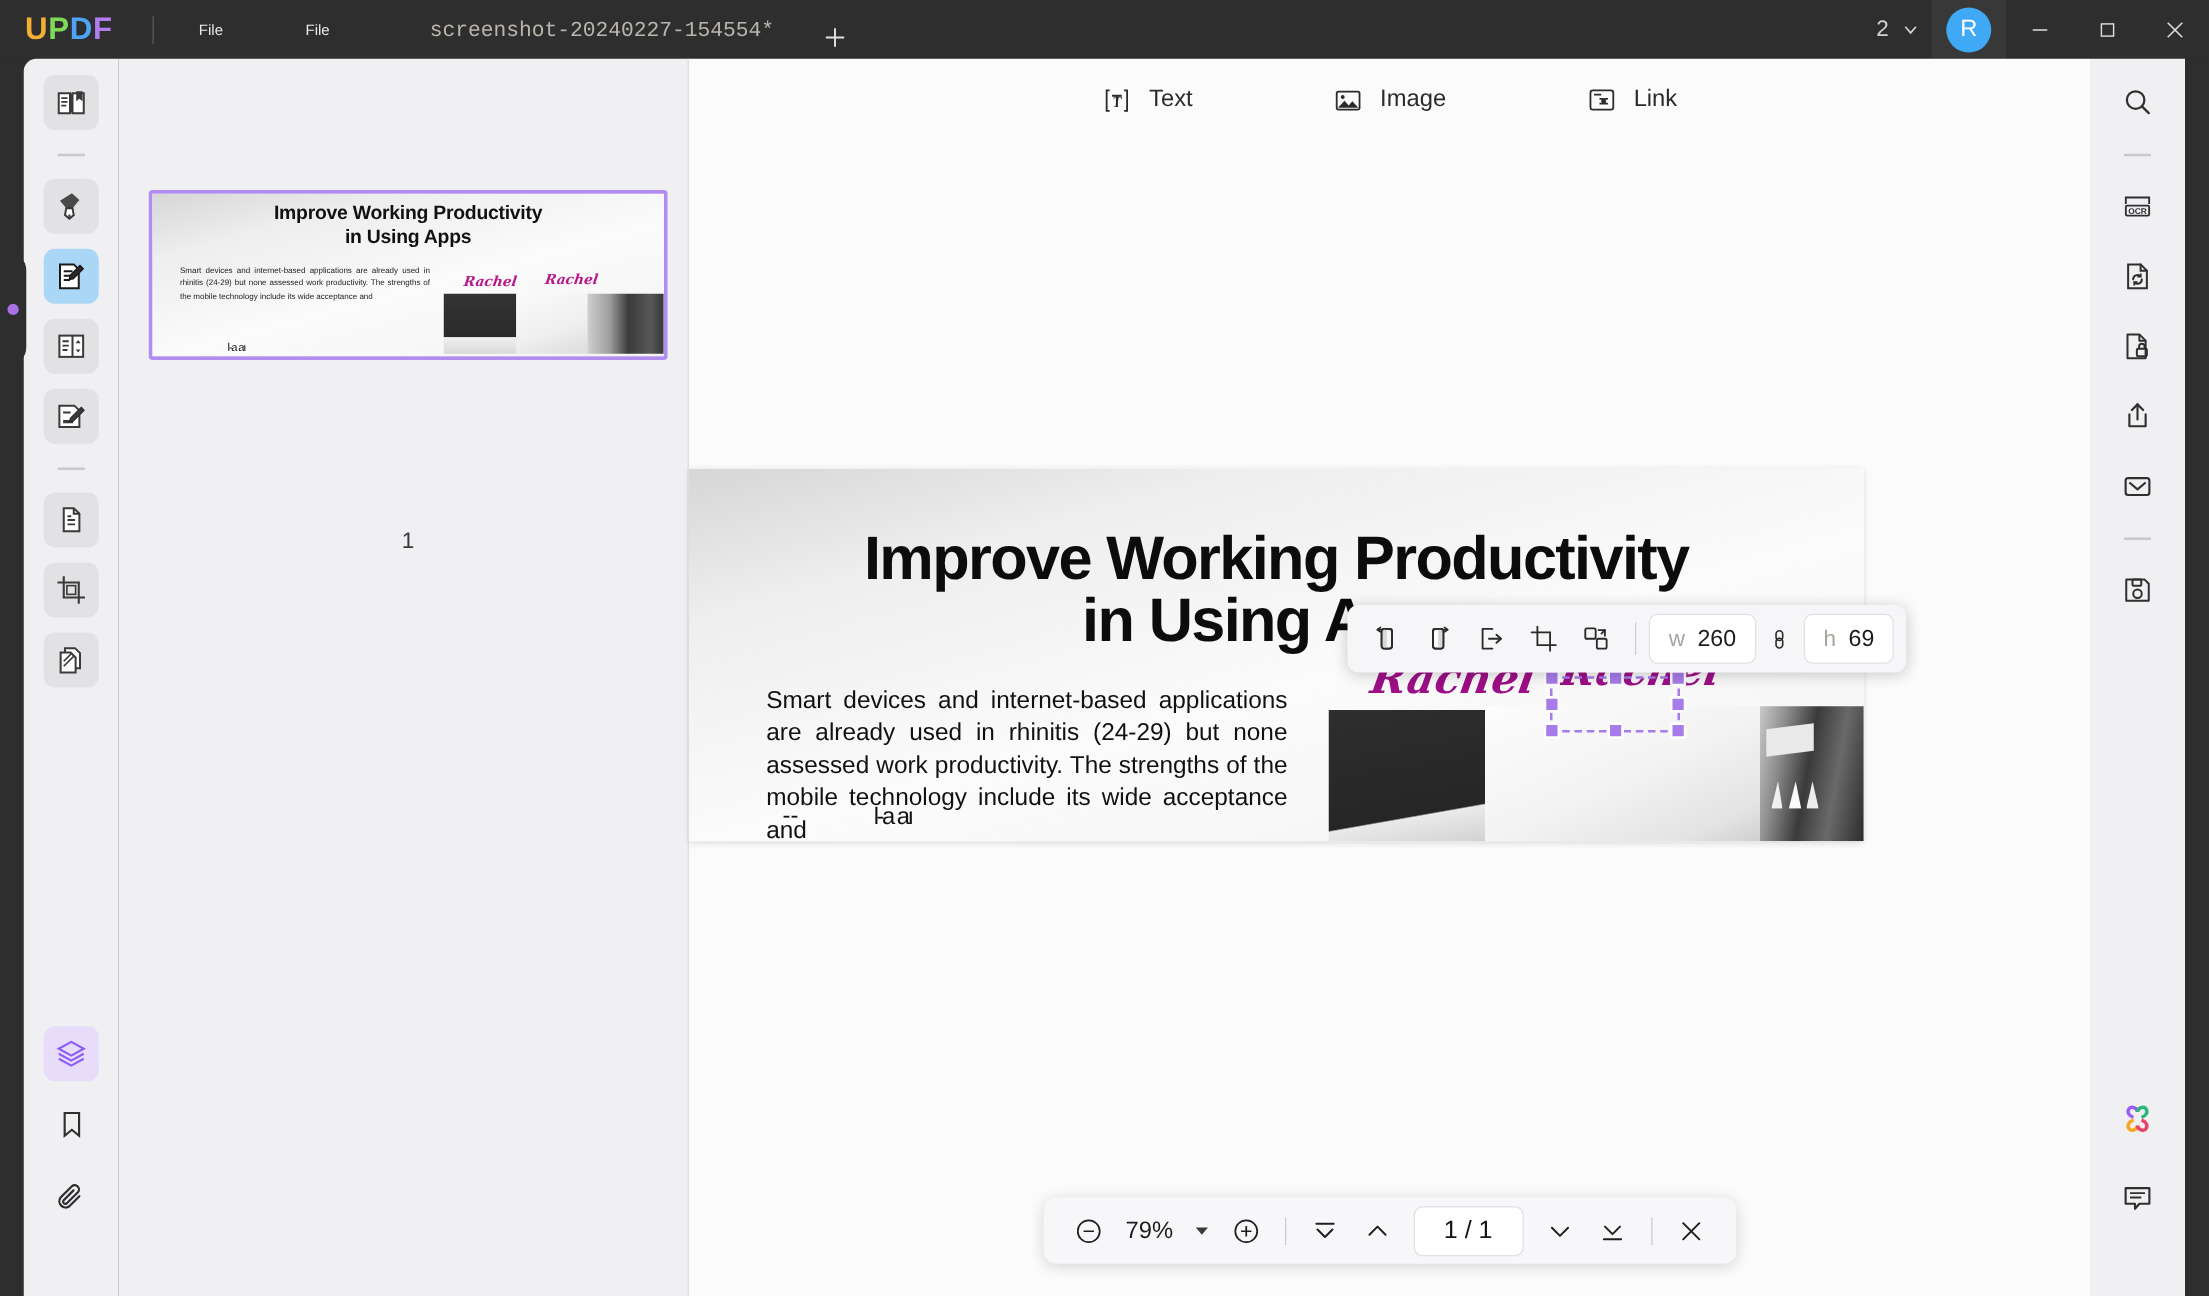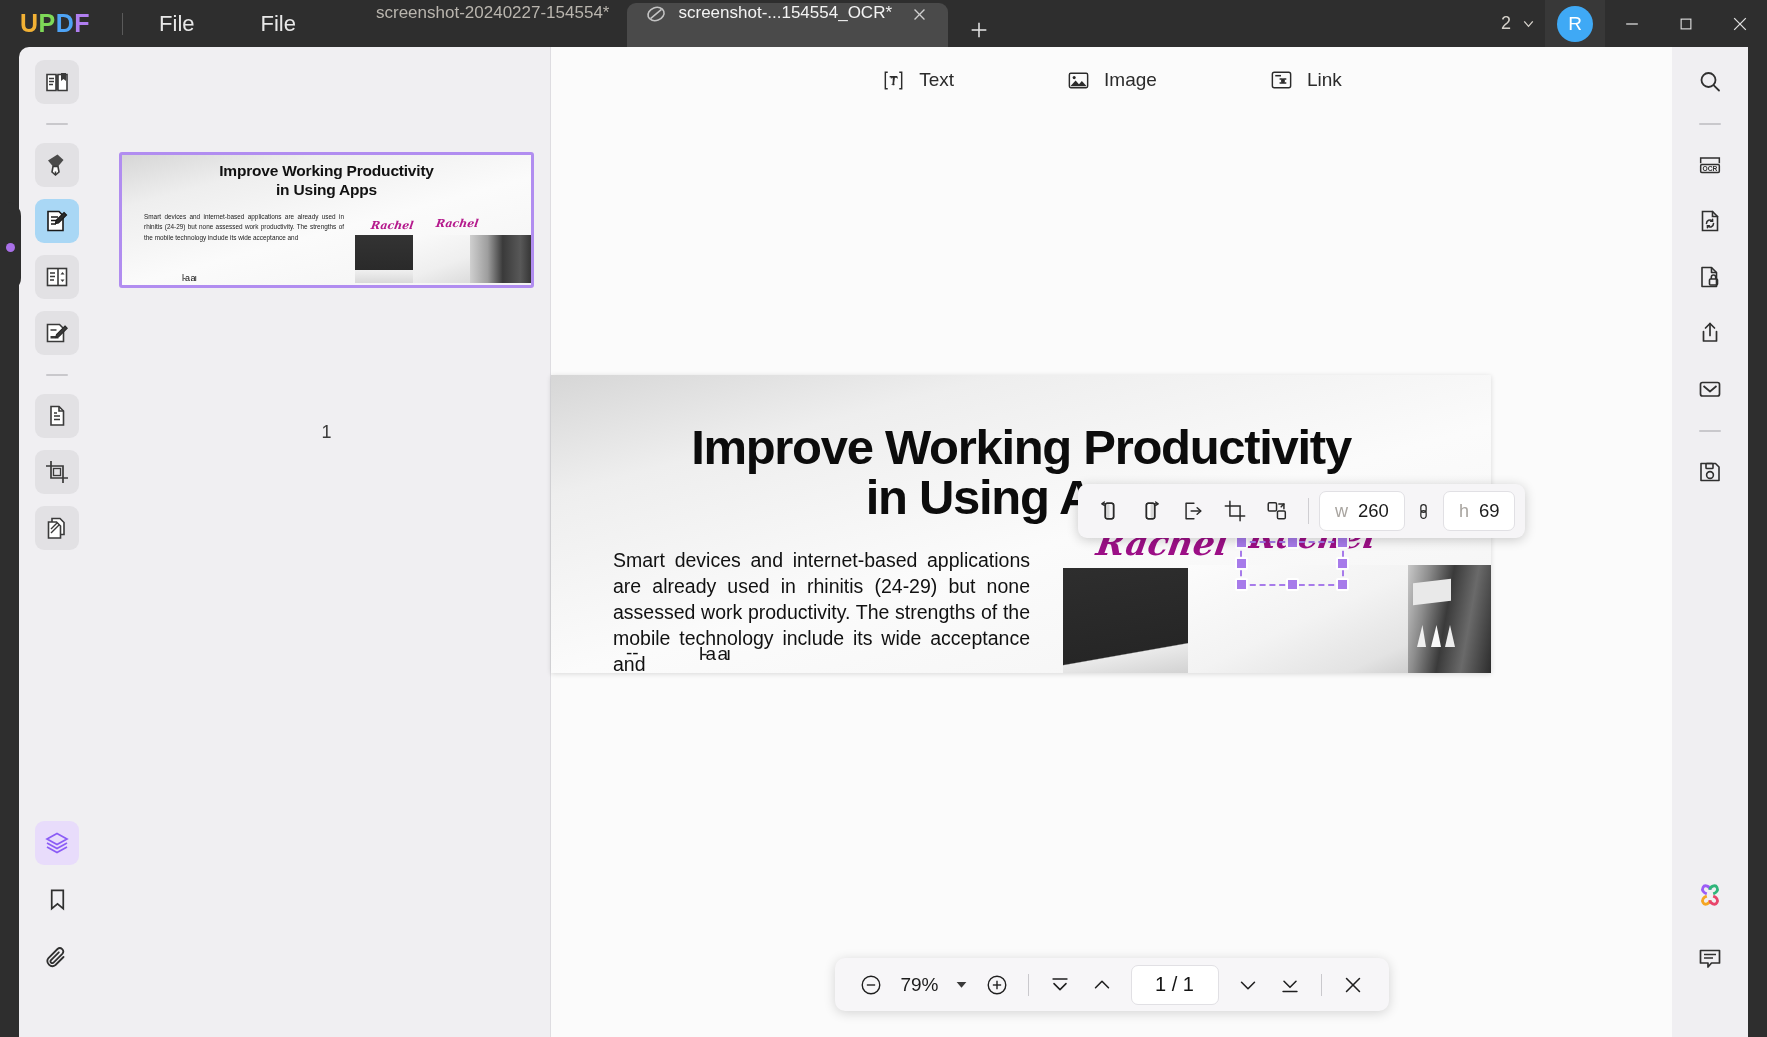--- a/index.html
+++ b/index.html
@@ -23,30 +23,31 @@
     display: flex; user-select: none;
   }
   .logo span:nth-child(1) { color: #f2b134; }
   .logo span:nth-child(2) { color: #7ed957; }
   .logo span:nth-child(3) { color: #4ea3f5; }
   .logo span:nth-child(4) { color: #b07ef0; }
 
   .tb-divider { width: 1px; height: 22px; background: #5a5a5a; margin: 0 22px 0 32px; }
 
   .menu-item {
-    color: #e8e8e8; font-size: 22px; padding: 5px 14px;
+    color: #e8e8e8; font-size: 12px; padding: 5px 14px;
     margin-right: 38px; border-radius: 4px; cursor: pointer; white-space: nowrap;
   }
 
   .tabs { display: flex; align-items: flex-end; height: 47px; margin-left: 10px; }
   .tab {
-    display: flex; align-items: flex-start; height: 44px;
+    display: flex; align-items: center; height: 44px;
     padding: 0 18px; font-size: 17px; color: #bdbdbd;
     border-radius: 9px 9px 0 0; cursor: pointer; white-space: nowrap;
     max-width: 330px;
+    font-family: Liberation Mono, monospace;
   }
   .tab.inactive { color: #b9b5ae; }
   .tab.active { background: #4a4a4a; color: #f3f3f3; }
   .tab-icon { width: 22px; height: 22px; margin-right: 11px; flex: none; opacity: .85; }
   .tab-close {
     margin-left: 16px; width: 22px; height: 22px; flex: none;
     display: flex; align-items: center; justify-content: center;
     border-radius: 4px; color: #cfcfcf;
   }
   .tab-new {
@@ -251,35 +252,20 @@
       <span>D</span>
       <span>F</span>
     </div>
     <div class="tb-divider"></div>
     <div class="menu-item">File</div>
     <div class="menu-item">File</div>
 
     <div class="tabs">
       <div class="tab inactive">
         <span>screenshot-20240227-154554*</span>
-      </div>
-      <div class="tab active">
-        <span class="tab-icon">
-          <svg viewBox="0 0 24 24" width="22" height="22" fill="none" stroke="#d9d9d9" stroke-width="1.7">
-            <ellipse cx="12" cy="12" rx="9" ry="7" transform="rotate(-20 12 12)"></ellipse>
-            <line x1="6" y1="17" x2="18" y2="7"></line>
-          </svg>
-        </span>
-        <span>screenshot-...154554_OCR*</span>
-        <span class="tab-close">
-          <svg viewBox="0 0 24 24" width="17" height="17" fill="none" stroke="#cfcfcf" stroke-width="1.8">
-            <line x1="5" y1="5" x2="19" y2="19"></line>
-              <line x1="19" y1="5" x2="5" y2="19"></line>
-          </svg>
-        </span>
       </div>
       <div class="tab-new">
         <svg viewBox="0 0 24 24" width="22" height="22" fill="none" stroke="#e2e2e2" stroke-width="1.7">
           <line x1="12" y1="4" x2="12" y2="20"></line>
             <line x1="4" y1="12" x2="20" y2="12"></line>
         </svg>
       </div>
     </div>
 
     <div class="tb-right">

